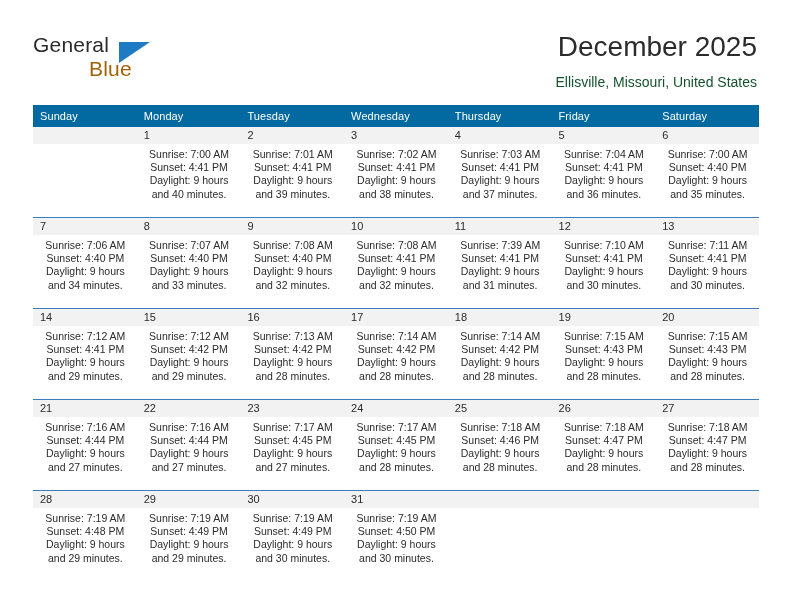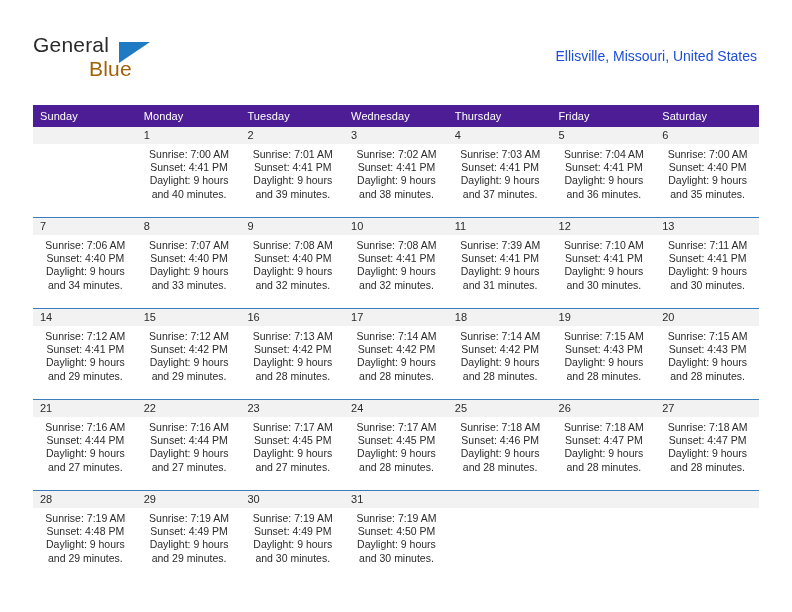--- a/index.html
+++ b/index.html
@@ -70,37 +70,37 @@
     text-align: right;
   }
   .cal-title {
     font-size: 28px;
     color: #2b2b2b;
     line-height: 34px;
     white-space: nowrap;
   }
   .cal-subtitle {
     font-size: 14px;
-    color: #1d4ed8;
+    color: #14532d;
     line-height: 20px;
-    margin-top: 16px;
+    margin-top: 8px;
     white-space: nowrap;
   }
 
   
   .calendar {
     position: absolute;
     left: 33px;
     top: 105px;
     width: 726px;
     border-collapse: collapse;
     table-layout: fixed;
   }
   .calendar th {
-    background: #4c1d95;
+    background: #0369a1;
     color: #ffffff;
     font-size: 11px;
     font-weight: normal;
     text-align: left;
     padding: 5px 0 5px 7px;
     height: 10px;
     letter-spacing: 0.1px;
   }
   .calendar td {
     vertical-align: top;
@@ -145,20 +145,21 @@
 
   <div class="header">
 
     <div class="brand">
       <span class="brand-general">General</span>
       <span class="brand-triangle"></span>
       <span class="brand-blue">Blue</span>
     </div>
 
     <div class="title-block">
+      <div class="cal-title">December 2025</div>
       <div class="cal-subtitle">Ellisville, Missouri, United States</div>
     </div>
 
   </div>
 
   <table class="calendar">
     <thead>
       <tr>
         <th>Sunday</th>
         <th>Monday</th>

